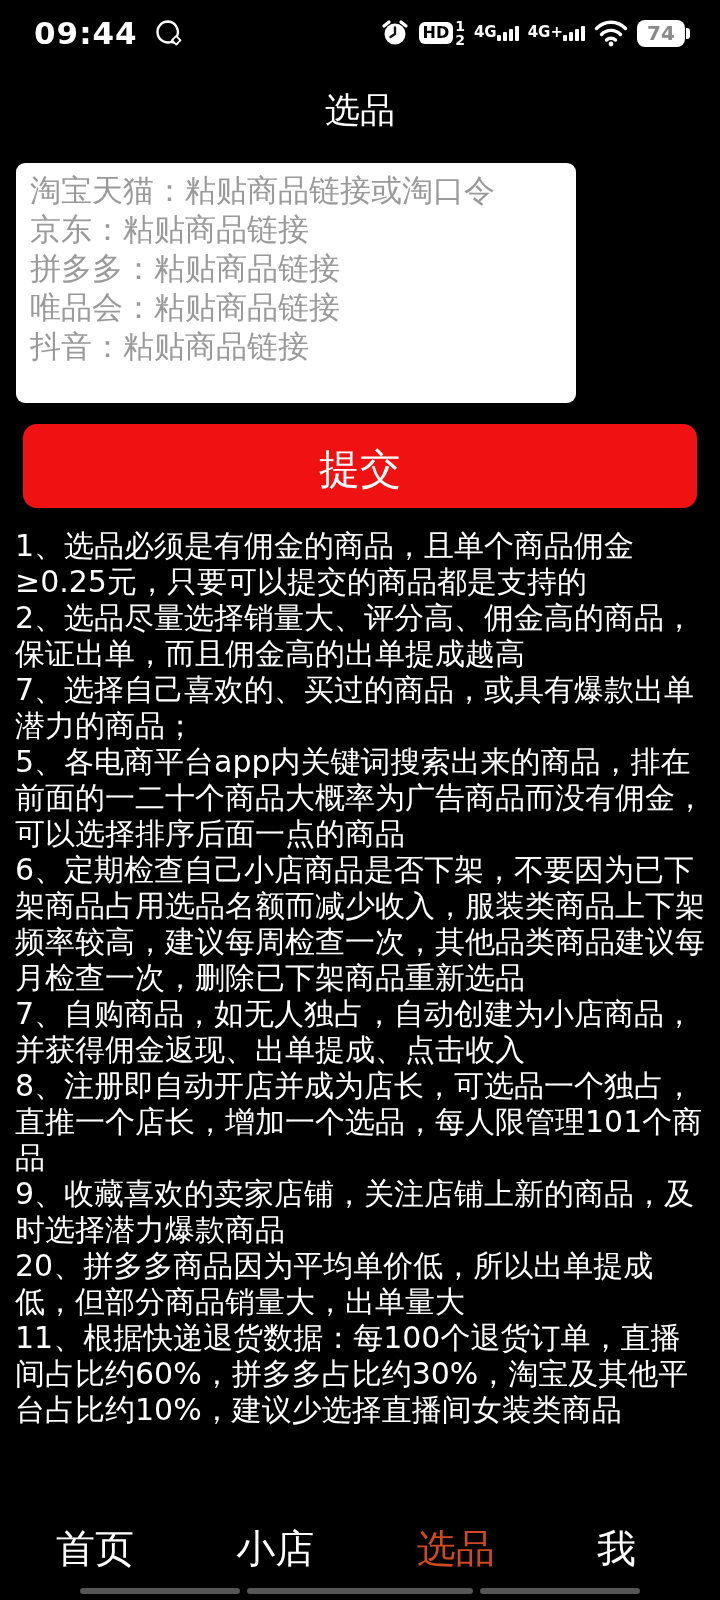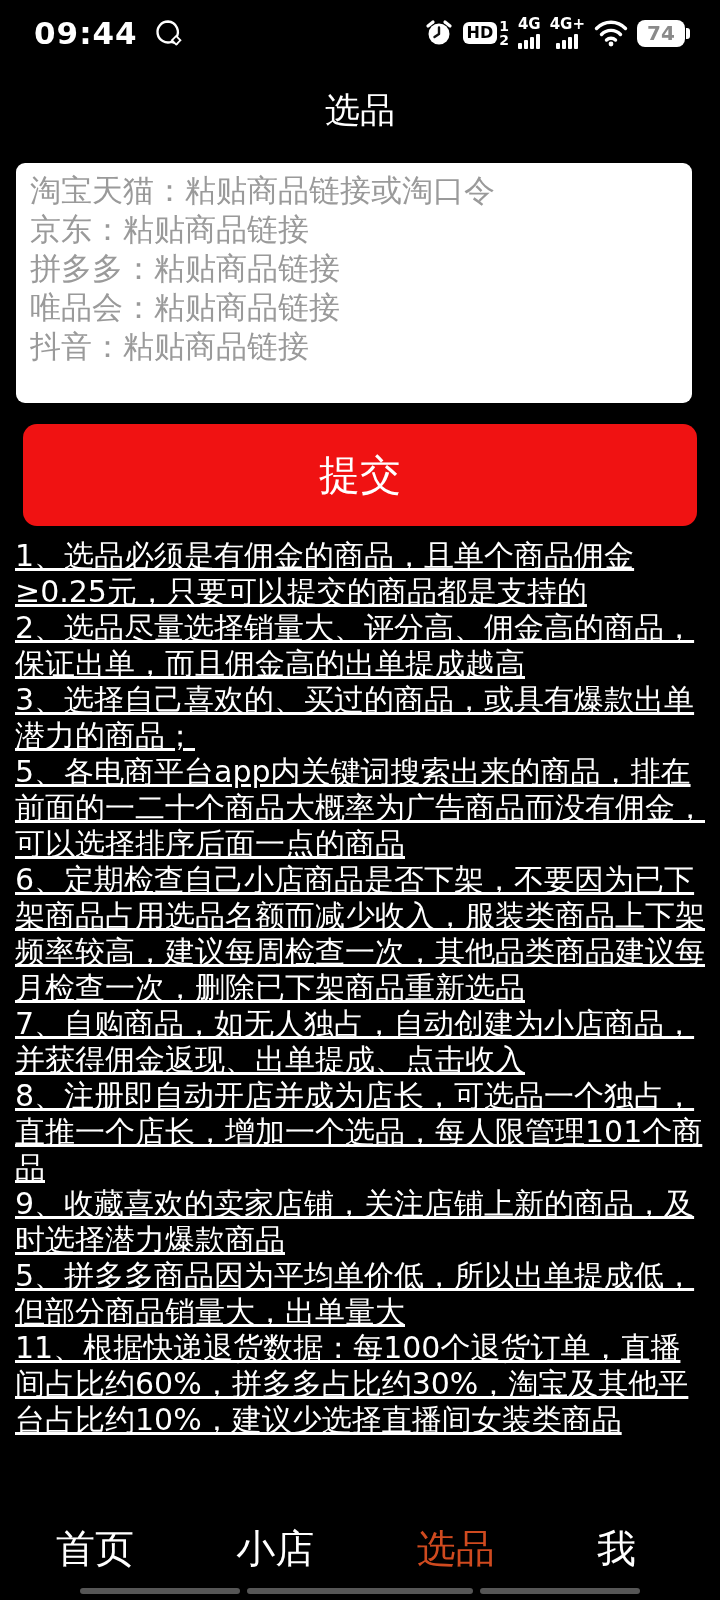--- a/index.html
+++ b/index.html
@@ -25,21 +25,21 @@
   .hd-wrap { display: flex; align-items: center; gap: 2px; }
   .hd-badge {
     background: #fff; color: #000;
     font-size: 16px; font-weight: 800;
     border-radius: 6px;
     padding: 3px 4px;
     line-height: 1;
   }
   .sim-col { display: flex; flex-direction: column; line-height: 1; }
   .sim-col span { font-size: 14px; font-weight: 700; }
-  .sig { display: flex; flex-direction: column; align-items: center; line-height: 1; }
+  .sig { display: flex; flex-direction: row; align-items: center; line-height: 1; }
   .sig-label { font-size: 15px; font-weight: 700; margin-bottom: 2px; }
   .bars { display: flex; align-items: flex-end; gap: 2px; height: 15px; }
   .bars i { display: block; width: 4px; background: #fff; border-radius: 1px; }
   .bars i:nth-child(1){height:6px}.bars i:nth-child(2){height:9px}
   .bars i:nth-child(3){height:12px}.bars i:nth-child(4){height:15px}
   .battery { display: flex; align-items: center; }
   .bat-body {
     width: 48px; height: 27px;
     background: #fff; border-radius: 8px;
     color: #8a8a8a; font-size: 20px; font-weight: 700;
@@ -55,59 +55,58 @@
     font-size: 35px;
     font-weight: 500;
     line-height: 48px;
     color: #fff;
   }
 
   
   .link-input {
     display: block;
     margin: 29px 0 0 16px;
-    width: 676px;
+    width: 560px;
     height: 240px;
     background: #fff;
     border: none;
     border-radius: 9px;
     resize: none;
     outline: none;
     padding: 8px 14px;
     font-family: inherit;
     font-size: 31px;
     line-height: 39px;
     color: #222;
   }
   .link-input::placeholder { color: #9a9a9a; opacity: 1; }
 
   
   .submit-btn {
     display: block;
     margin: 21px 0 0 23px;
     width: 674px;
-    height: 102px;
+    height: 84px;
     background: #f01212;
     border: none;
     border-radius: 14px;
     color: #fff;
     font-family: inherit;
     font-size: 41px;
     line-height: 90px;
     text-align: center;
     cursor: pointer;
   }
 
   
   .instructions {
-    margin: 12px 15px 0 15px;
+    margin: 20px 15px 0 15px;
     font-size: 30px;
     line-height: 36px;
     color: #fff;
-    text-decoration: underline;
   }
   .instructions p { margin: 0; }
 
   
   .bottom-nav {
     position: absolute;
     left: 0; right: 0;
     bottom: 28px;
     height: 46px;
     display: flex;
@@ -207,27 +206,27 @@
 京东：粘贴商品链接
 拼多多：粘贴商品链接
 唯品会：粘贴商品链接
 抖音：粘贴商品链接" style=""></textarea>
 
 <button class="submit-btn">提交</button>
 
 <div class="instructions">
   <p>1、选品必须是有佣金的商品，且单个商品佣金≥0.25元，只要可以提交的商品都是支持的</p>
   <p>2、选品尽量选择销量大、评分高、佣金高的商品，保证出单，而且佣金高的出单提成越高</p>
-  <p>3、选择自己喜欢的、买过的商品，或具有爆款出单潜力的商品；</p>
+  <p>7、选择自己喜欢的、买过的商品，或具有爆款出单潜力的商品；</p>
   <p>5、各电商平台app内关键词搜索出来的商品，排在前面的一二十个商品大概率为广告商品而没有佣金，可以选择排序后面一点的商品</p>
   <p>6、定期检查自己小店商品是否下架，不要因为已下架商品占用选品名额而减少收入，服装类商品上下架频率较高，建议每周检查一次，其他品类商品建议每月检查一次，删除已下架商品重新选品</p>
   <p>7、自购商品，如无人独占，自动创建为小店商品，并获得佣金返现、出单提成、点击收入</p>
   <p>8、注册即自动开店并成为店长，可选品一个独占，直推一个店长，增加一个选品，每人限管理101个商品</p>
   <p>9、收藏喜欢的卖家店铺，关注店铺上新的商品，及时选择潜力爆款商品</p>
-  <p>5、拼多多商品因为平均单价低，所以出单提成低，但部分商品销量大，出单量大</p>
+  <p>20、拼多多商品因为平均单价低，所以出单提成低，但部分商品销量大，出单量大</p>
   <p>11、根据快递退货数据：每100个退货订单，直播间占比约60%，拼多多占比约30%，淘宝及其他平台占比约10%，建议少选择直播间女装类商品</p>
 </div>
 
 <div class="bottom-nav">
   <div class="nav-item">首页</div>
   <div class="nav-item">小店</div>
   <div class="nav-item active">选品</div>
   <div class="nav-item">我</div>
 </div>
 

